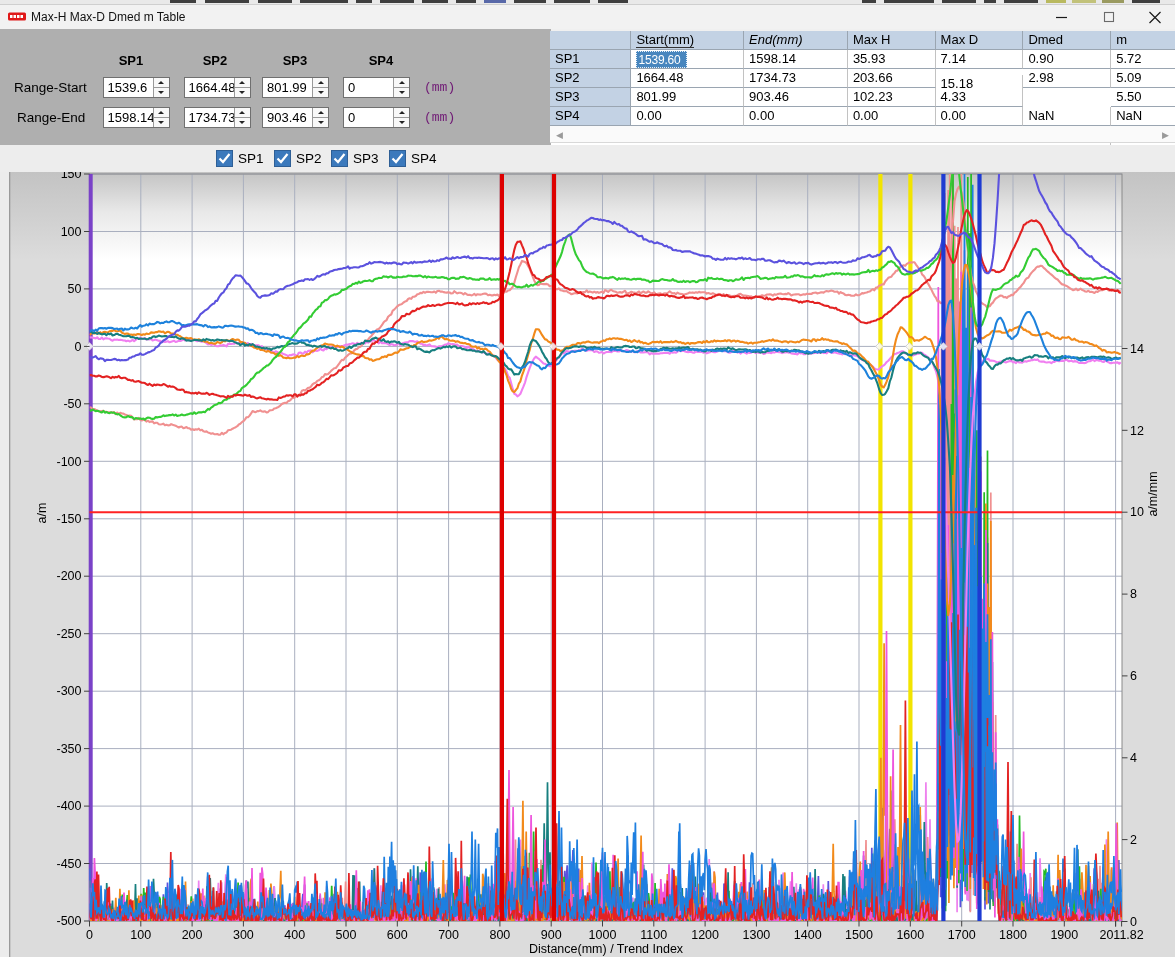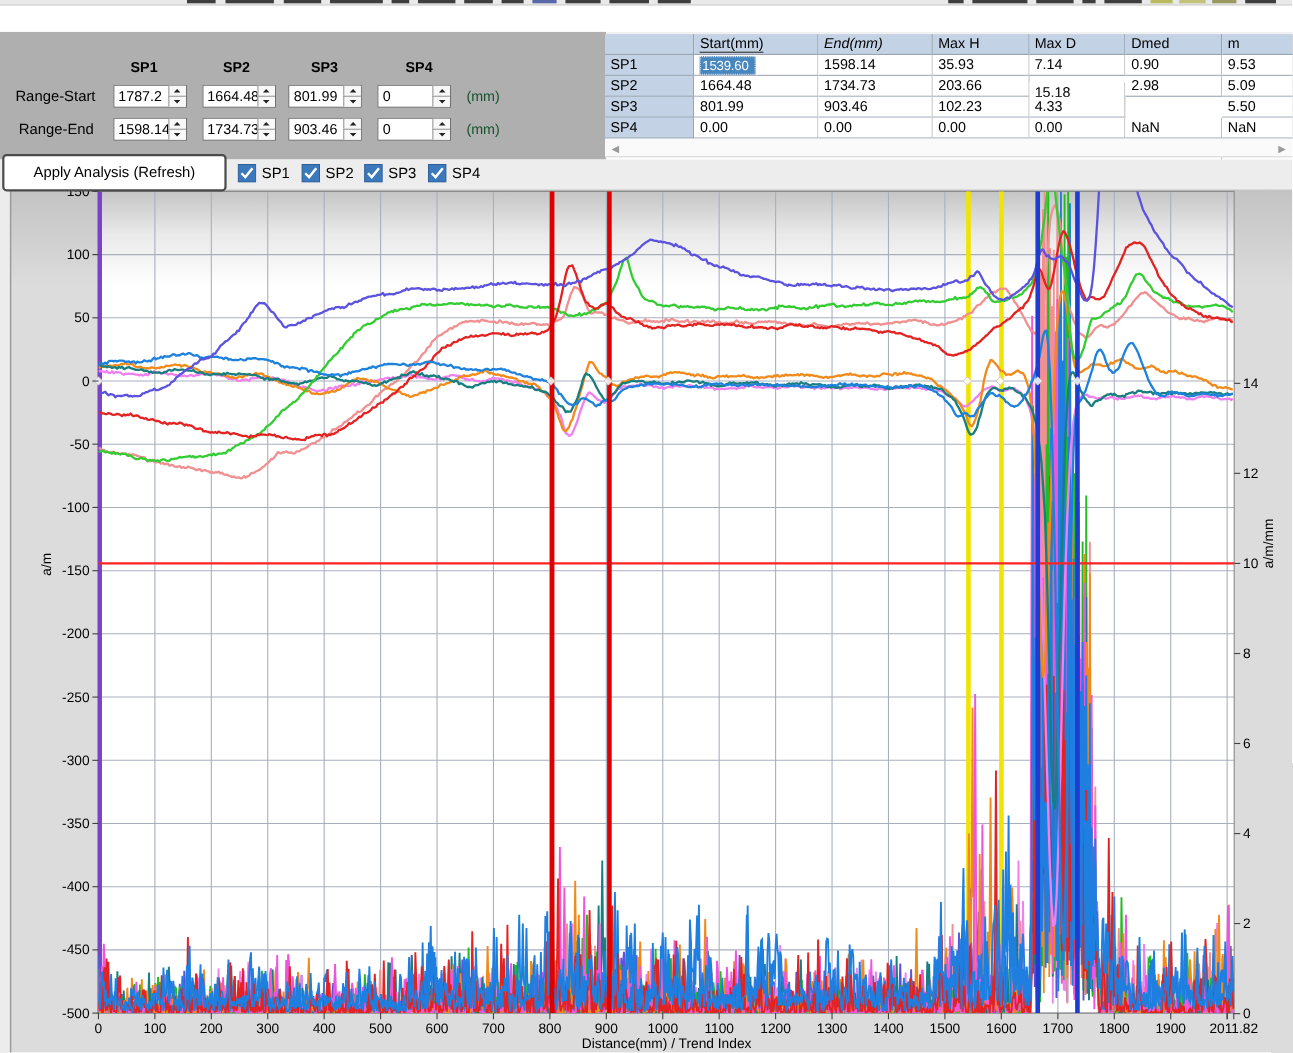--- a/index.html
+++ b/index.html
@@ -12,21 +12,21 @@
 #panel { position:absolute; left:0; top:29px; width:551px; height:116px; background:#afafaf; }
 .sph { position:absolute; top:24px; font-size:13px; font-weight:bold; color:#000; width:68px; text-align:center; }
 .rowlab { position:absolute; font-size:13.5px; color:#000; }
 .spin { position:absolute; width:67px; height:20.5px; background:#fff; border:1px solid #707070; }
 .sv { position:absolute; left:4px; top:2px; font-size:13px; color:#000; }
 .sbtns { position:absolute; right:0; top:0; width:16px; height:18.5px; }
 .sb { position:relative; width:16px; height:9.25px; background:#f8f8f8; border-left:1px solid #999; }
 .sb + .sb { border-top:1px solid #999; }
 .tri-u { position:absolute; left:4.5px; top:3px; width:0; height:0; border-left:3.5px solid transparent; border-right:3.5px solid transparent; border-bottom:3.5px solid #222; }
 .tri-d { position:absolute; left:4.5px; top:3px; width:0; height:0; border-left:3.5px solid transparent; border-right:3.5px solid transparent; border-top:3.5px solid #222; }
-.mm { position:absolute; left:424px; font-size:13px; color:#14532d; }
+.mm { position:absolute; left:424px; font-size:13px; color:#701a75;font-family:Liberation Mono, monospace; }
 #cbrow { position:absolute; left:0; top:145px; width:1175px; height:27px; background:#ededed; }
 .cb { position:absolute; top:4px; height:18px; }
 .cb svg { vertical-align:middle; }
 .cb span { font-size:13.5px; color:#000; margin-left:5px; vertical-align:middle; }
 #applybtn { position:absolute; left:2px; top:140px; width:204px; height:34px; background:#fff; border:2px solid #4a4a4a; border-radius:4px; font-size:13.5px; color:#000; text-align:center; line-height:30px; z-index:5; }
 #tablewrap { position:absolute; left:0; top:0; }
 .th { position:absolute; background:#c3d2e4; border-right:1px solid #9aa5b1; border-bottom:1px solid #9aa5b1; font-size:13px; color:#000; padding:1px 0 0 5px; overflow:hidden; white-space:nowrap; }
 .ul { border-bottom:1px solid #333; }
 .td { position:absolute; background:#fff; border-right:1px solid #c2c2c2; border-bottom:1px solid #9aa5b1; font-size:13px; color:#000; padding:1px 0 0 5px; overflow:hidden; white-space:nowrap; }
 .sel { position:absolute; width:51px; height:16.5px; background:#4886BE; border:1px dotted #e8f0f8; color:#fff; font-size:12px; padding-left:2px; padding-top:1px; letter-spacing:-0.2px; }
@@ -53,29 +53,48 @@
       <div style="position:absolute;left:862px;top:0;width:14px;height:3px;background:#3f3f3f;"></div>
       <div style="position:absolute;left:884px;top:0;width:50px;height:3px;background:#3f3f3f;"></div>
       <div style="position:absolute;left:942px;top:0;width:34px;height:3px;background:#3f3f3f;"></div>
       <div style="position:absolute;left:984px;top:0;width:12px;height:3px;background:#3f3f3f;"></div>
       <div style="position:absolute;left:1004px;top:0;width:34px;height:3px;background:#3f3f3f;"></div>
       <div style="position:absolute;left:1046px;top:0;width:20px;height:3px;background:#b9b95f;"></div>
       <div style="position:absolute;left:1072px;top:0;width:24px;height:3px;background:#c2c27a;"></div>
       <div style="position:absolute;left:1102px;top:0;width:22px;height:3px;background:#9a9a60;"></div>
       <div style="position:absolute;left:1132px;top:0;width:28px;height:3px;background:#3f3f3f;"></div>
     </div>
+<div id="titlebar">
+  <svg id="ticon" viewBox="0 0 18 9">
+        <rect x="0" y="0.5" width="18" height="8" rx="1.5" fill="#e01818"></rect>
+        <rect x="2" y="3" width="2.5" height="3" fill="#fff"></rect>
+        <rect x="5.5" y="3" width="2.5" height="3" fill="#fff"></rect>
+        <rect x="9" y="3" width="2.5" height="3" fill="#fff"></rect>
+        <rect x="12.5" y="3" width="2.5" height="3" fill="#fff"></rect>
+      </svg>
+  <div id="ttext">Max-H Max-D Dmed m Table</div>
+  <svg class="wbtn" style="left:1054px" viewBox="0 0 16 24">
+        <line x1="2" y1="12.5" x2="13" y2="12.5" stroke="#1a1a1a" stroke-width="1.2"></line>
+      </svg>
+  <svg class="wbtn" style="left:1101px" viewBox="0 0 16 24">
+        <rect x="3.5" y="7.5" width="9" height="9" fill="none" stroke="#6a6a6a" stroke-width="1.1"></rect>
+      </svg>
+  <svg class="wbtn" style="left:1147px" viewBox="0 0 16 24">
+        <path d="M2.5 7 L13.5 18 M13.5 7 L2.5 18" stroke="#1a1a1a" stroke-width="1.2" fill="none"></path>
+      </svg>
+</div>
 <div id="panel">
   <div class="sph" style="left:97px;">SP1</div>
   <div class="sph" style="left:181px;">SP2</div>
   <div class="sph" style="left:261px;">SP3</div>
   <div class="sph" style="left:347px;">SP4</div>
   <div class="rowlab" style="left:14px;top:51px;">Range-Start</div>
   <div class="rowlab" style="left:17px;top:81px;">Range-End</div>
   <div class="spin" style="left:102.5px;top:48px;">
-        <span class="sv">1787.2</span>
+        <span class="sv">1539.6</span>
         <div class="sbtns">
           <div class="sb">
             <div class="tri-u"></div>
           </div>
           <div class="sb">
             <div class="tri-d"></div>
           </div>
         </div>
       </div>
       <div class="spin" style="left:183.5px;top:48px;">
@@ -166,21 +185,21 @@
       <div class="th" style="left:847.9px;top:30.5px;width:87.70000000000005px;height:19px;"><span>Max H</span></div>
       <div class="th" style="left:935.6px;top:30.5px;width:87.79999999999995px;height:19px;"><span>Max D</span></div>
       <div class="th" style="left:1023.4px;top:30.5px;width:87.80000000000007px;height:19px;"><span>Dmed</span></div>
       <div class="th" style="left:1111.2px;top:30.5px;width:64.79999999999995px;height:19px;"><span>m</span></div>
       <div class="th" style="left:550px;top:49.5px;width:81.4px;height:19.2px;">SP1</div>
       <div class="td" style="left:631.4px;top:49.5px;width:112.70000000000005px;height:19.2px;">1539.60</div>
       <div class="td" style="left:744.1px;top:49.5px;width:103.79999999999995px;height:19.2px;">1598.14</div>
       <div class="td" style="left:847.9px;top:49.5px;width:87.70000000000005px;height:19.2px;">35.93</div>
       <div class="td" style="left:935.6px;top:49.5px;width:87.79999999999995px;height:19.2px;">7.14</div>
       <div class="td" style="left:1023.4px;top:49.5px;width:87.80000000000007px;height:19.2px;">0.90</div>
-      <div class="td" style="left:1111.2px;top:49.5px;width:64.79999999999995px;height:19.2px;">9.53</div>
+      <div class="td" style="left:1111.2px;top:49.5px;width:64.79999999999995px;height:19.2px;">5.72</div>
       <div class="th" style="left:550px;top:68.7px;width:81.4px;height:19.2px;">SP2</div>
       <div class="td" style="left:631.4px;top:68.7px;width:112.70000000000005px;height:19.2px;">1664.48</div>
       <div class="td" style="left:744.1px;top:68.7px;width:103.79999999999995px;height:19.2px;">1734.73</div>
       <div class="td" style="left:847.9px;top:68.7px;width:87.70000000000005px;height:19.2px;">203.66</div>
       <div class="td" style="left:935.6px;top:75px;width:87.79999999999995px;height:19.2px;text-decoration:underline;">15.18</div>
       <div class="td" style="left:1023.4px;top:68.7px;width:87.80000000000007px;height:19.2px;">2.98</div>
       <div class="td" style="left:1111.2px;top:68.7px;width:64.79999999999995px;height:19.2px;">5.09</div>
       <div class="th" style="left:550px;top:87.9px;width:81.4px;height:19.2px;">SP3</div>
       <div class="td" style="left:631.4px;top:87.9px;width:112.70000000000005px;height:19.2px;">801.99</div>
       <div class="td" style="left:744.1px;top:87.9px;width:103.79999999999995px;height:19.2px;">903.46</div>
@@ -212,21 +231,20 @@
         </svg><span>SP2</span></div>
       <div class="cb" style="left:331px;"><svg width="17" height="17" viewBox="0 0 17 17">
           <rect x="0.5" y="0.5" width="16" height="16" fill="#3B79BC" stroke="#2E5F96"></rect>
           <polyline points="3.5,8.5 7,12 13.5,4" fill="none" stroke="#ffffff" stroke-width="2.2"></polyline>
         </svg><span>SP3</span></div>
       <div class="cb" style="left:389px;"><svg width="17" height="17" viewBox="0 0 17 17">
           <rect x="0.5" y="0.5" width="16" height="16" fill="#3B79BC" stroke="#2E5F96"></rect>
           <polyline points="3.5,8.5 7,12 13.5,4" fill="none" stroke="#ffffff" stroke-width="2.2"></polyline>
         </svg><span>SP4</span></div>
 </div>
-<div id="applybtn">Apply Analysis (Refresh)</div>
 <div id="chartwrap"><svg id="chart" width="1175" height="785" viewBox="0 0 1175 785">
 <defs>
 <linearGradient id="gbg" x1="0" y1="0" x2="0" y2="1">
             <stop offset="0" stop-color="#c3c3c3"></stop>
             <stop offset="1" stop-color="#dcdcdc"></stop>
           </linearGradient>
 <linearGradient id="gplot" x1="0" y1="0" x2="0" y2="1">
             <stop offset="0" stop-color="#c5c5c5"></stop>
             <stop offset="0.45" stop-color="#e9e9e9"></stop>
             <stop offset="1" stop-color="#ffffff"></stop>

